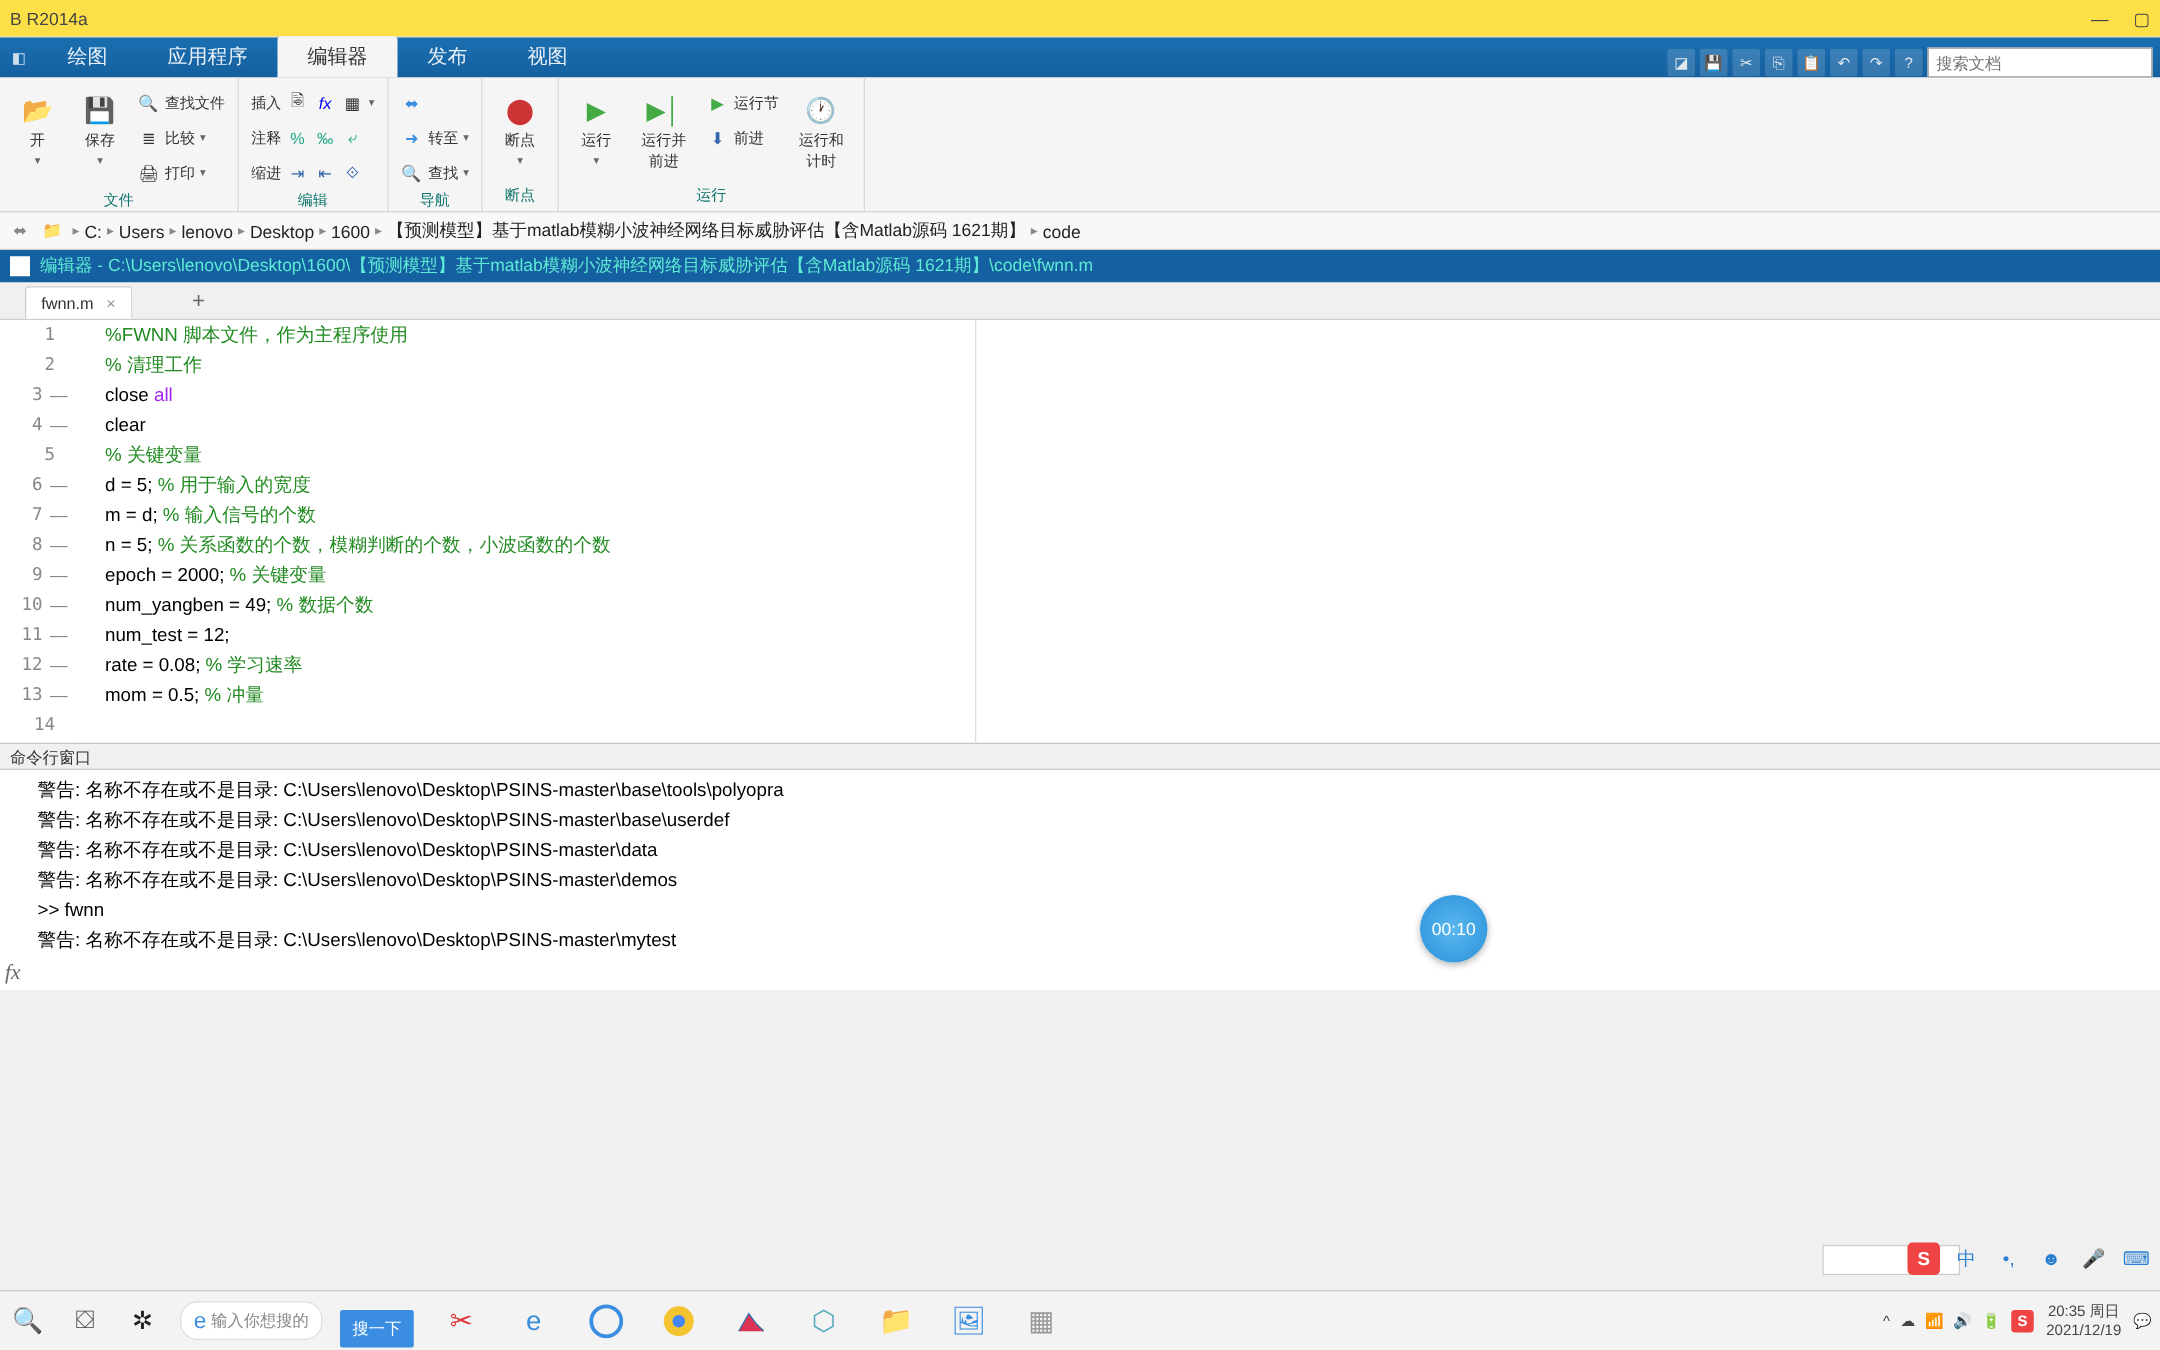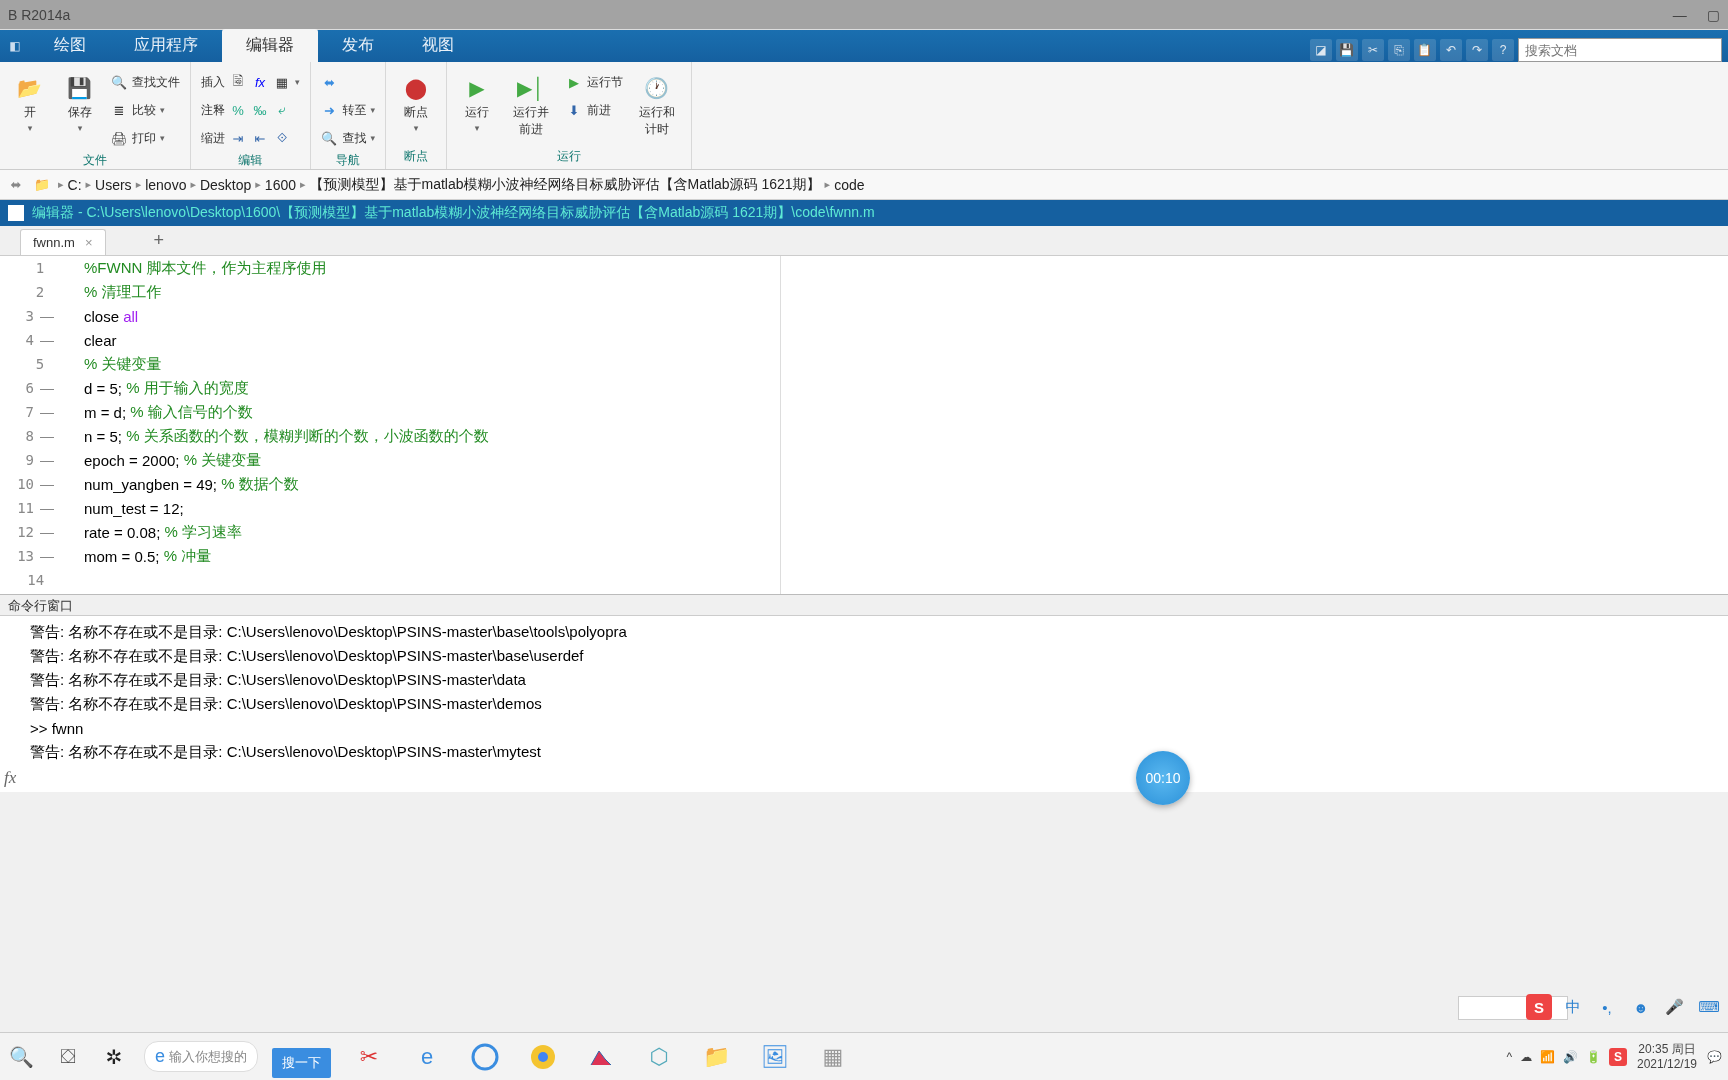--- a/index.html
+++ b/index.html
@@ -1,32 +1,32 @@
 <!DOCTYPE html>
 <html><head>
 <meta charset="utf-8">
 <style>
 * { margin: 0; padding: 0; box-sizing: border-box; font-family: "Microsoft YaHei", "Segoe UI", sans-serif; }
 body { background: #f0f0f0; width: 1728px; height: 1080px; overflow: hidden; font-size: 13px; }
 
 
-.title-bar { height: 30px; background: #a3a3a3; display: flex; align-items: center; justify-content: space-between; padding: 0 8px; border-bottom: 1px solid #ddd; gap: 47px; }
+.title-bar { height: 30px; background: #fde047; display: flex; align-items: center; justify-content: space-between; padding: 0 8px; border-bottom: 1px solid #ddd; gap: 47px; }
 .title-bar .title { color: #444; font-size: 14px; }
 .win-controls { display: flex; gap: 20px; align-items: center; }
 .win-controls span { font-size: 14px; color: #444; cursor: pointer; }
 
 
 .ribbon-tabs-row { height: 32px; background: linear-gradient(#1a6fb0, #1560a0); display: flex; align-items: flex-end; }
 .quick-icons { display: flex; gap: 4px; padding: 0 6px; align-items: center; height: 100%; }
 .quick-icons span { width: 18px; height: 18px; display: inline-flex; align-items: center; justify-content: center; color: #cde; font-size: 12px; }
 .ribbon-tab { padding: 6px 24px; color: #e8f0f8; font-size: 16px; cursor: pointer; }
 .ribbon-tab.active { background: #f5f5f5; color: #333; border-radius: 3px 3px 0 0; }
 .ribbon-right { margin-left: auto; display: flex; align-items: center; gap: 4px; padding-right: 6px; }
 .ribbon-right .tool-icon { width: 22px; height: 22px; background: rgba(255,255,255,0.15); display: inline-flex; align-items: center; justify-content: center; color: #e0e8f0; font-size: 12px; border-radius: 2px; }
-.search-docs { width: 204px; height: 24px; background: #fff; border: 1px solid #999; padding: 2px 6px; font-size: 13px; color: #888; }
+.search-docs { width: 180px; height: 24px; background: #fff; border: 1px solid #999; padding: 2px 6px; font-size: 13px; color: #888; }
 
 
 .ribbon-body { height: 108px; background: #f5f5f5; border-bottom: 1px solid #ccc; display: flex; }
 .ribbon-group { border-right: 1px solid #d8d8d8; padding: 4px 8px; display: flex; flex-direction: column; justify-content: space-between; }
 .ribbon-group .label { text-align: center; font-size: 12px; color: #0f766e; margin-top: 2px; }
 .rg-content { display: flex; gap: 6px; flex: 1; align-items: flex-start; padding-top: 4px; }
 .rg-col { display: flex; flex-direction: column; gap: 4px; }
 .rg-item { display: flex; align-items: center; gap: 4px; font-size: 12px; color: #333; height: 24px; padding: 0 2px; cursor: pointer; white-space: nowrap; }
 .big-btn { display: flex; flex-direction: column; align-items: center; gap: 2px; padding: 4px 8px; font-size: 12px; color: #333; cursor: pointer; }
 .big-btn .icon { width: 28px; height: 28px; display: flex; align-items: center; justify-content: center; font-size: 20px; }
@@ -63,21 +63,21 @@
 .kw-keyword { color: #0000FF; }
 .kw-normal { color: #000; }
 
 
 .cmd-title { height: 22px; background: #f0f0f0; border-top: 1px solid #bbb; border-bottom: 1px solid #ccc; padding: 2px 8px; font-size: 13px; color: #333; }
 .cmd-body { height: 176px; background: #fff; font-family: Consolas, "Courier New", monospace; font-size: 15px; padding: 4px 4px 4px 30px; color: #000; position: relative; }
 .cmd-line { height: 24px; display: flex; align-items: center; white-space: pre; }
 .fx-label { position: absolute; left: 4px; bottom: 4px; font-style: italic; font-family: "Times New Roman", serif; font-size: 17px; color: #666; }
 
 
-.timer-badge { position: absolute; right: 538px; top: 751px; width: 54px; height: 54px; border-radius: 50%; background: radial-gradient(#5ab8f0, #2a90d8); color: #fff; display: flex; align-items: center; justify-content: center; font-size: 14px; box-shadow: 0 2px 6px rgba(0,0,0,0.3); }
+.timer-badge { position: absolute; right: 538px; top: 716px; width: 54px; height: 54px; border-radius: 50%; background: radial-gradient(#5ab8f0, #2a90d8); color: #fff; display: flex; align-items: center; justify-content: center; font-size: 14px; box-shadow: 0 2px 6px rgba(0,0,0,0.3); }
 
 
 .bottom-strip { position: absolute; bottom: 60px; right: 160px; width: 110px; height: 24px; background: #fff; border: 1px solid #ccc; }
 
 
 .ime-bar { position: absolute; bottom: 58px; right: 6px; height: 30px; display: flex; align-items: center; gap: 8px; }
 .ime-icon { width: 26px; height: 26px; border-radius: 4px; display: flex; align-items: center; justify-content: center; font-size: 15px; }
 .ime-s { background: #e44; color: #fff; font-weight: bold; }
 .ime-blue { color: #2a80d0; }
 

